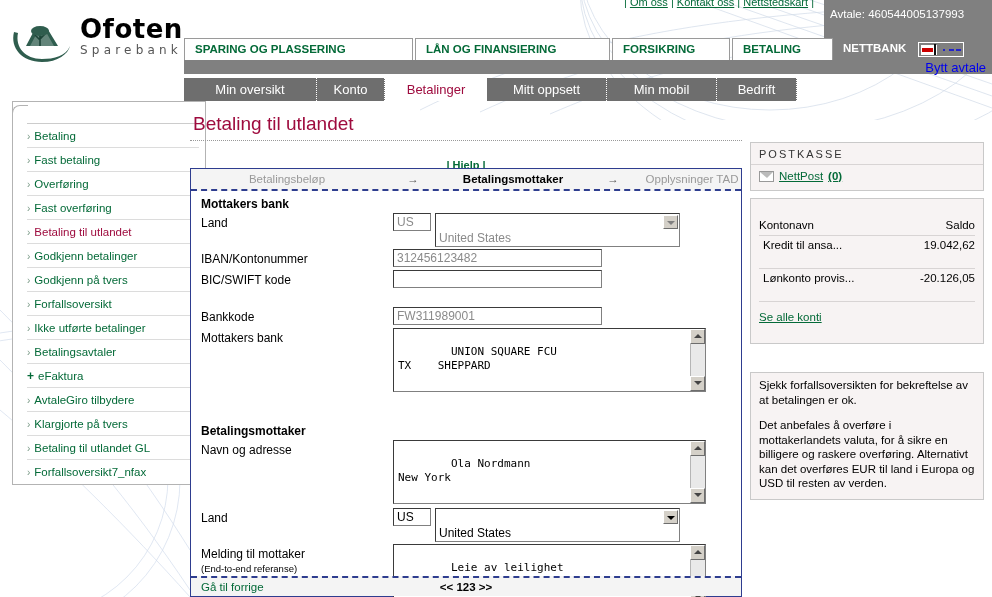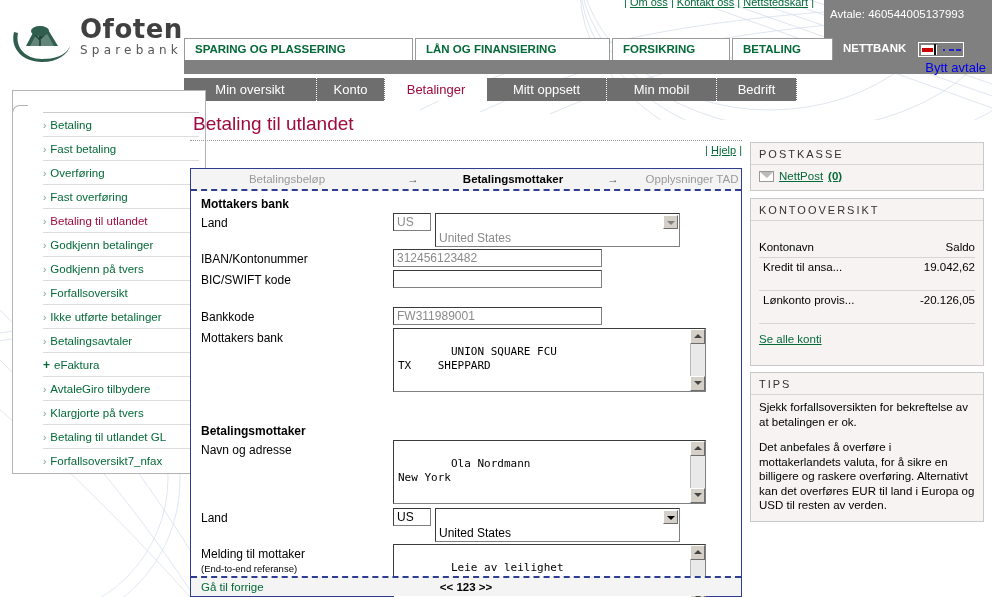--- a/index.html
+++ b/index.html
@@ -35,21 +35,21 @@
     padding:8px 0 0 6px; z-index:6; white-space:nowrap;
   }
 
   
   #logo {
     position:absolute; left:8px; top:14px; width:175px; height:60px; z-index:6;
   }
   #logo .logo-text { position:absolute; left:72px; top:2px; }
   #logo .logo-name {
     font-family:"DejaVu Sans", sans-serif;
-    font-size:26px; font-weight:bold; color:#404040; letter-spacing:0.5px;
+    font-size:26px; font-weight:bold; color:#000000; letter-spacing:0.5px;
     line-height:26px;
   }
   #logo .logo-sub {
     font-family:"DejaVu Sans", sans-serif;
     font-size:12px; color:#555; letter-spacing:4.2px; line-height:14px;
     margin-top:1px;
   }
 
   
   #main-nav {
@@ -112,22 +112,22 @@
   #sub-nav .stab.s1 { width:133px; }
   #sub-nav .stab.s2 { width:68px; }
   #sub-nav .stab.s3 { width:102px; background:#ffffff; color:#9e0b3e;
      border-right:none; }
   #sub-nav .stab.s4 { width:120px; }
   #sub-nav .stab.s5 { width:110px; }
   #sub-nav .stab.s6 { width:80px; border-right:1px dotted #ffffff; }
 
   
   #sidebar {
-    position:absolute; left:12px; top:90px; width:194px;
-    background:#ffffff; border:1px solid #b3b3b3; z-index:6;padding-left:16px;
+    position:absolute; left:12px; top:101px; width:194px;
+    background:#ffffff; border:1px solid #b3b3b3; z-index:6;
   }
   #sidebar .sb-top { height:22px; border-bottom:1px solid #cccccc;
     margin:0 6px 0 14px; }
   #sidebar .sb-item {
     height:24px; line-height:24px; font-size:11.5px;
     border-bottom:1px solid #dcdcdc; margin:0 6px 0 14px;
     color:#046a38; white-space:nowrap; overflow:hidden;
   }
   #sidebar .sb-item:last-child { border-bottom:none; }
   #sidebar .sb-item .chev { color:#7a9a87; margin-right:4px; font-size:10px; }
@@ -148,22 +148,22 @@
     color:#9e0b3e; font-size:19px; font-weight:normal;
     font-family:"Liberation Sans", sans-serif;
   }
   #title-rule {
     position:absolute; left:190px; top:140px; width:552px; height:1px;
     border-top:1px dotted #999999; z-index:6;
   }
 
   
   #help-row {
-    position:absolute; left:190px; top:144px; width:552px;
-    text-align:right; font-size:11px; z-index:6; color:#046a38;
+    position:absolute; left:190px; top:159px; width:552px;
+    text-align:center; font-size:11px; z-index:6; color:#046a38;font-weight:bold;
   }
   #help-row a { color:#046a38; text-decoration:underline; }
 
   
   #form-panel {
     position:absolute; left:190px; top:168px; width:552px; height:429px;
     border:1px solid #2e3d8f; background:#ffffff; z-index:6;
   }
   #steps {
     height:22px; background:#f4f4f4;
@@ -523,21 +523,20 @@
   <div class="rbody">
     <div class="mailrow">
       <span class="env"></span>
       <a href="#">NettPost</a>
       <span class="cnt">(0)</span>
     </div>
   </div>
 </div>
 
 <div class="rbox" id="r-konto">
-  <div class="rhead">KONTOOVERSIKT</div>
   <div class="rbody">
     <div style="height:12px;"></div>
     <div class="krow hd">
       <span>Kontonavn</span>
       <span>Saldo</span>
     </div>
     <div class="krow dl">
       <span>Kredit til ansa...</span>
       <span>19.042,62</span>
     </div>
@@ -546,18 +545,17 @@
       <span>-20.126,05</span>
     </div>
     <div class="seall">
       <a href="#">Se alle konti</a>
     </div>
     <div style="height:12px;"></div>
   </div>
 </div>
 
 <div class="rbox" id="r-tips">
-  <div class="rhead">TIPS</div>
   <div class="rbody tipsbody">
     <p>Sjekk forfallsoversikten for bekreftelse av at betalingen er ok.</p>
     <p>Det anbefales å overføre i mottakerlandets valuta, for å sikre en billigere og raskere overføring. Alternativt kan det overføres EUR til land i Europa og USD til resten av verden.</p>
   </div>
 </div>
 
 </body></html>

